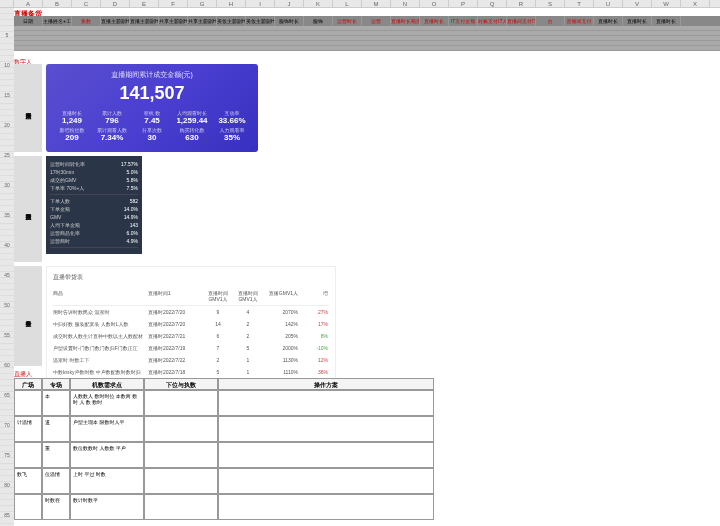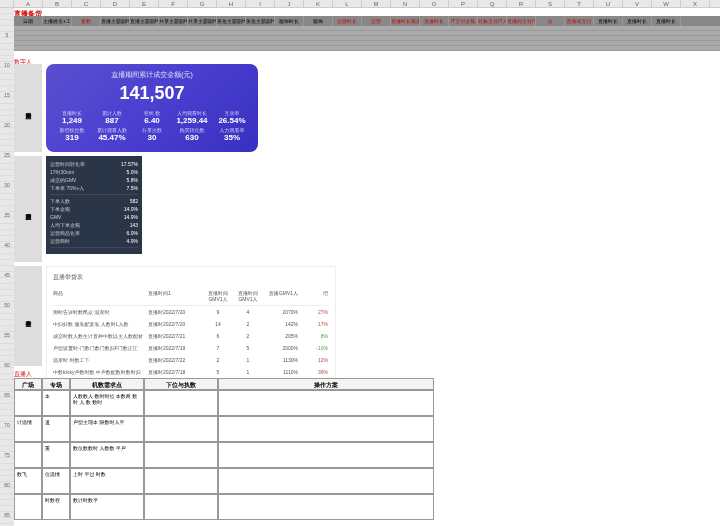--- a/index.html
+++ b/index.html
@@ -9,21 +9,21 @@
 .rownums { position:absolute; left:0; top:8px; width:14px; background:#e8e8e8; }
 .rownums div { height:6px; border-bottom:1px solid #ddd; text-align:center; color:#666; font-size:5px; }
 .title1 { position:absolute; left:14px; top:9px; color:#c00; font-size:7px; font-weight:bold; }
 .hdrrow { position:absolute; left:14px; top:16px; right:0; height:10px; background:#888; display:flex; }
 .hdrrow div { flex:0 0 29px; border-right:1px solid #999; color:#000; font-size:5px; text-align:center; line-height:10px; overflow:hidden; white-space:nowrap; }
 .hdrrow .red { color:#c00; }
 .stripes { position:absolute; left:14px; top:26px; right:0; }
 .stripes div { height:5px; background:#aaa; border-bottom:1px solid #999; }
 .sec2 { position:absolute; left:14px; top:58px; color:#c00; font-size:6px; }
 .sidelabel { position:absolute; left:14px; width:28px; background:#ddd; font-size:6px; writing-mode:vertical-lr; text-align:center; display:flex; align-items:center; justify-content:center; }
-.dash { position:absolute; left:46px; top:64px; width:212px; height:88px; background:linear-gradient(135deg,#5a4fcf,#4a3fd0 50%,#3830c0); border-radius:8px; color:#fff; padding:6px; }
+.dash { position:absolute; left:46px; top:64px; width:212px; height:88px; background:linear-gradient(135deg,#5a4fcf,#4a3fd0 50%,#3830c0); border-radius:3px; color:#fff; padding:6px; }
 .dash-title { text-align:center; font-size:7px; opacity:.85; }
 .dash-big { text-align:center; font-size:18px; font-weight:bold; margin:3px 0 6px; }
 .dash-row { display:flex; justify-content:space-around; margin-top:2px; }
 .dash-cell { text-align:center; flex:1; }
 .dash-cell .lbl { font-size:5px; opacity:.7; }
 .dash-cell .val { font-size:8px; font-weight:bold; }
 .dark { position:absolute; left:46px; top:156px; width:96px; background:#2a3548; color:#ccc; padding:4px; }
 .dark-row { display:flex; justify-content:space-between; font-size:5px; padding:1px 0; }
 .dark-row .v { color:#fff; }
 .dark-sep { height:1px; background:#445; margin:2px 0; }
@@ -210,43 +210,43 @@
 <div class="dash">
   <div class="dash-title">直播期间累计成交金额(元)</div>
   <div class="dash-big">141,507</div>
   <div class="dash-row">
       <div class="dash-cell">
         <div class="lbl">直播时长</div>
         <div class="val">1,249</div>
       </div>
       <div class="dash-cell">
         <div class="lbl">累计人数</div>
-        <div class="val">887</div>
+        <div class="val">796</div>
       </div>
       <div class="dash-cell">
         <div class="lbl">在线 数</div>
-        <div class="val">6.40</div>
+        <div class="val">7.45</div>
       </div>
       <div class="dash-cell">
         <div class="lbl">人均观看时长</div>
         <div class="val">1,259.44</div>
       </div>
       <div class="dash-cell">
         <div class="lbl">互动率</div>
-        <div class="val">26.54%</div>
+        <div class="val">33.66%</div>
       </div>
     </div>
   <div class="dash-row">
       <div class="dash-cell">
         <div class="lbl">新增粉丝数</div>
-        <div class="val">319</div>
+        <div class="val">209</div>
       </div>
       <div class="dash-cell">
         <div class="lbl">累计观看人数</div>
-        <div class="val">45.47%</div>
+        <div class="val">7.34%</div>
       </div>
       <div class="dash-cell">
         <div class="lbl">分享次数</div>
         <div class="val">30</div>
       </div>
       <div class="dash-cell">
         <div class="lbl">购买转化数</div>
         <div class="val">630</div>
       </div>
       <div class="dash-cell">

